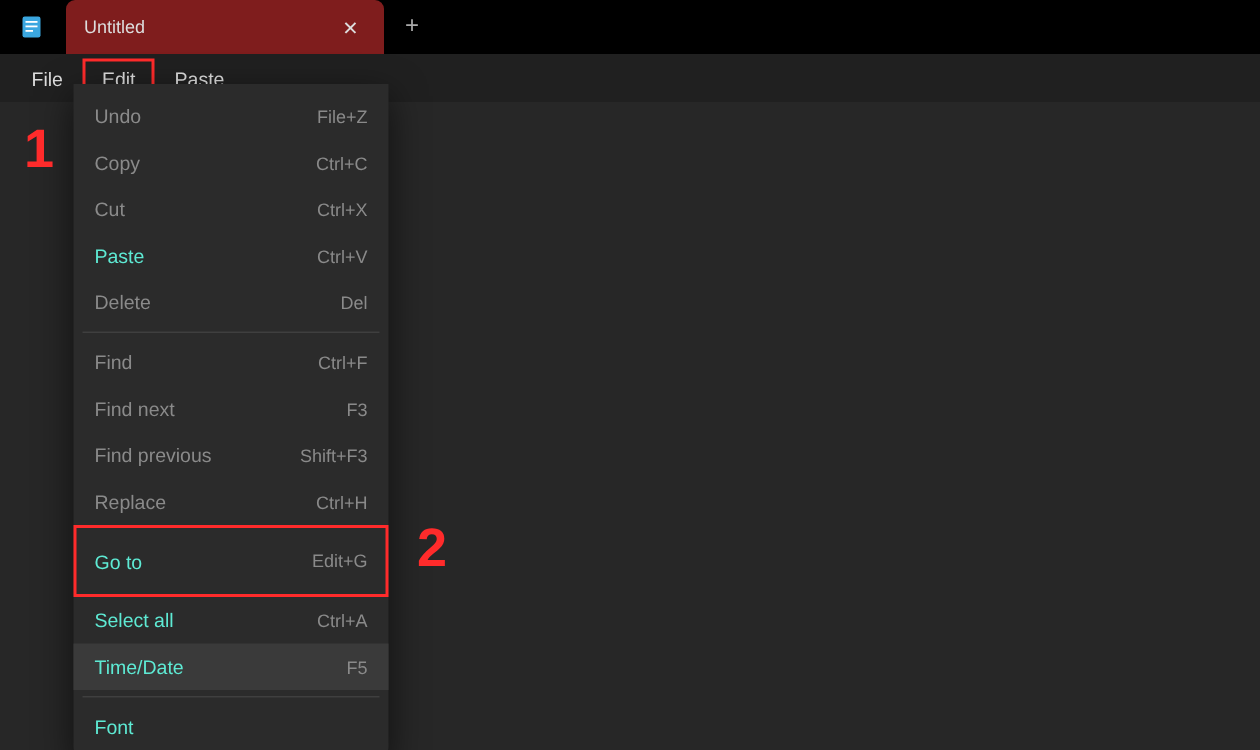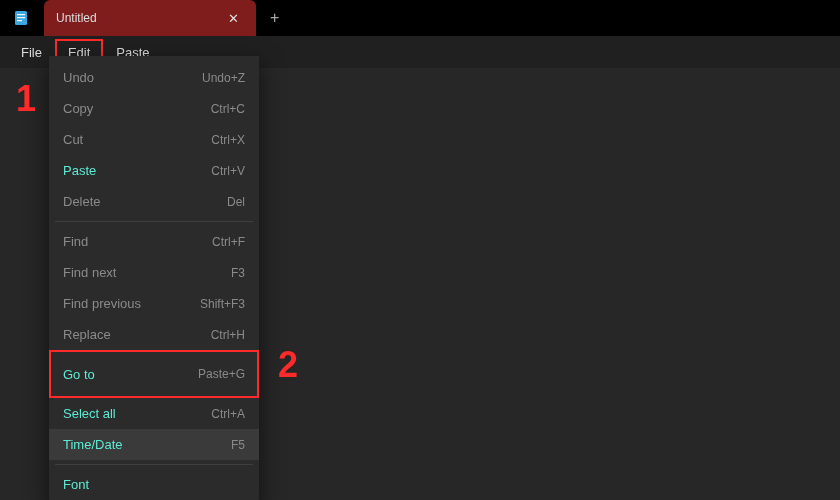--- a/index.html
+++ b/index.html
@@ -68,21 +68,21 @@
   <span class="menu-item">File</span>
   <span class="menu-item active">Edit</span>
   <span class="menu-item">Paste</span>
 </div>
 
 <div class="editor"></div>
 
 <div class="dropdown">
   <div class="menu-row">
     <span class="menu-row-label dim">Undo</span>
-    <span class="menu-row-shortcut">Undo+Z</span>
+    <span class="menu-row-shortcut">File+Z</span>
   </div>
   <div class="menu-row">
     <span class="menu-row-label dim">Copy</span>
     <span class="menu-row-shortcut">Ctrl+C</span>
   </div>
   <div class="menu-row">
     <span class="menu-row-label dim">Cut</span>
     <span class="menu-row-shortcut">Ctrl+X</span>
   </div>
   <div class="menu-row">
@@ -107,21 +107,21 @@
   <div class="menu-row">
     <span class="menu-row-label dim">Find previous</span>
     <span class="menu-row-shortcut">Shift+F3</span>
   </div>
   <div class="menu-row">
     <span class="menu-row-label dim">Replace</span>
     <span class="menu-row-shortcut">Ctrl+H</span>
   </div>
   <div class="menu-row highlight">
     <span class="menu-row-label">Go to</span>
-    <span class="menu-row-shortcut">Paste+G</span>
+    <span class="menu-row-shortcut">Edit+G</span>
   </div>
   <div class="menu-row">
     <span class="menu-row-label">Select all</span>
     <span class="menu-row-shortcut">Ctrl+A</span>
   </div>
   <div class="menu-row hover">
     <span class="menu-row-label">Time/Date</span>
     <span class="menu-row-shortcut">F5</span>
   </div>
 

